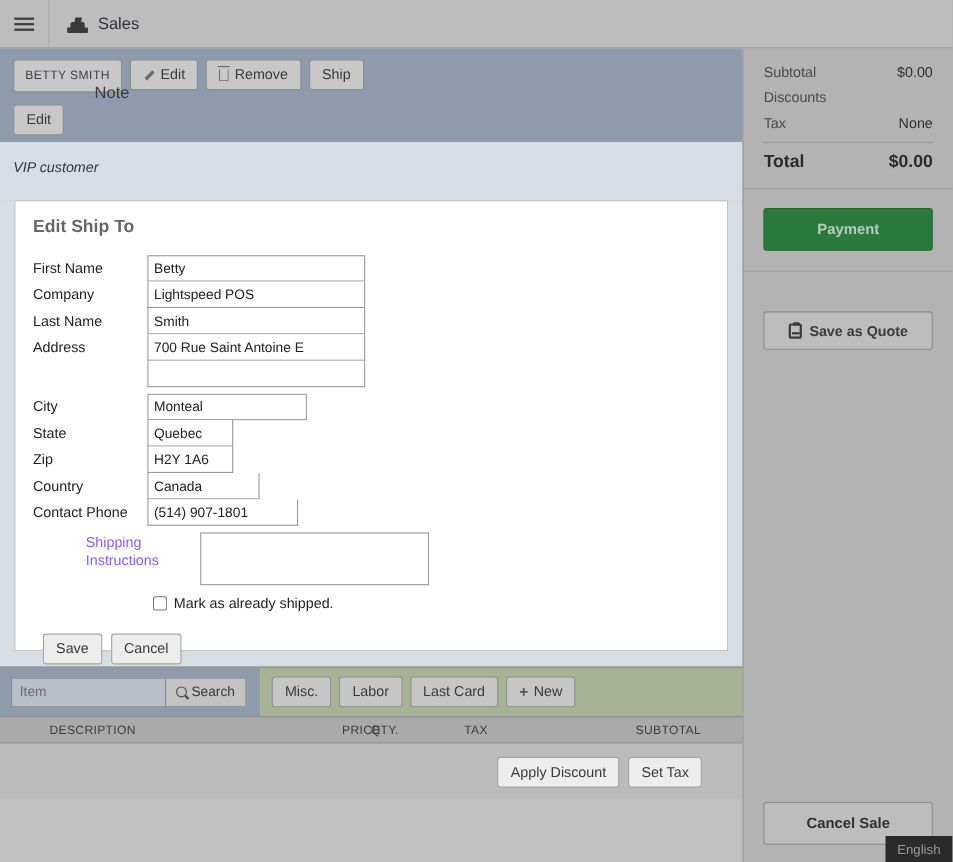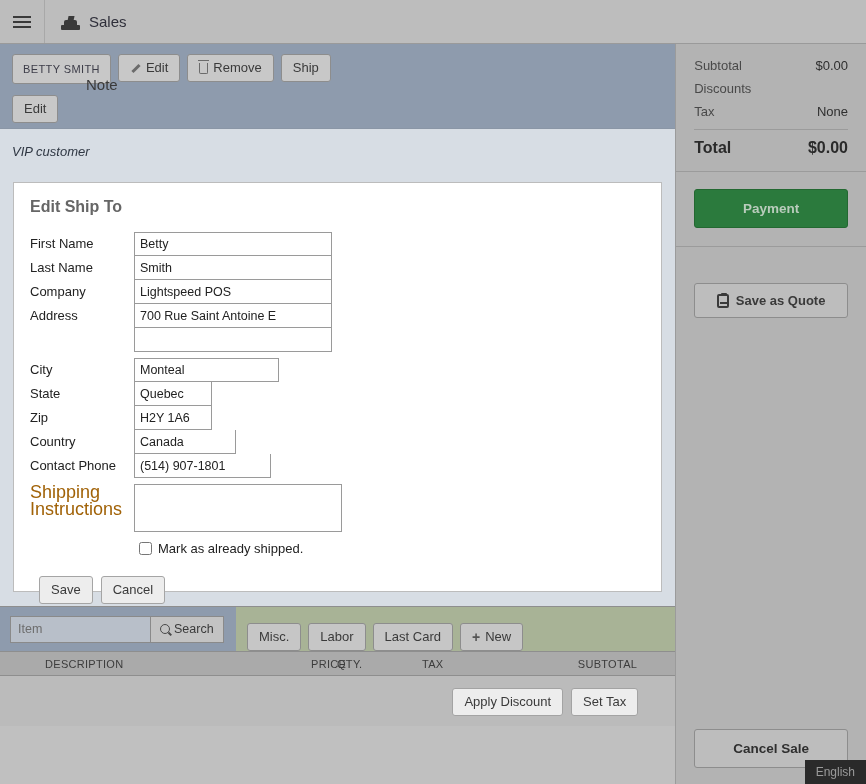--- a/index.html
+++ b/index.html
@@ -202,24 +202,25 @@
   .finput.first { border-top: 1px solid #9a9a9a; }
   .w198 { width: 198px; }
   .w145 { width: 145px; }
   .w78  { width: 78px;  }
   .w102 { width: 102px; }
   .w137 { width: 137px; }
   .gap6 { height: 6px; }
   .ship-row { display: flex; align-items: flex-start; margin-top: 6px; }
   .ship-label {
     width: 104px;
-    font-size: 18px;
-    color: #a16207;
+    font-size: 13px;
+    color: #8b5cf6;
     line-height: 17px;
     flex: none;
+    margin-left: 48px;
   }
   .ship-ta {
     width: 208px;
     height: 48px;
     border: 1px solid #9a9a9a;
     box-sizing: border-box;
     resize: none;
     font-family: "Liberation Sans", sans-serif;
     font-size: 12.5px;
     padding: 4px 5px;
@@ -238,21 +239,21 @@
     display: flex;
     gap: 8px;
     margin: 20px 0 0 9px;
   }
   .modal-btns .btn { background: #ededed; border-color: #a5a5a5; }
 
   
   .item-bar {
     display: flex;
     height: 44px;
-    align-items: flex-end;
+    align-items: center;
     background: #a8b396;
     border-top: 1px solid #8e8e8e;
   }
   .search-zone {
     width: 236px;
     height: 100%;
     box-sizing: border-box;
     background: #8e9bad;
     display: flex;
     align-items: center;
@@ -541,26 +542,26 @@
 
     <div class="modal-zone">
       <div class="modal">
         <h2>Edit Ship To</h2>
 
         <div class="frow">
           <div class="flabel">First Name</div>
           <input class="finput w198 first" value="Betty" style="">
         </div>
         <div class="frow">
+          <div class="flabel">Company</div>
+          <input class="finput w198" value="Lightspeed POS" style="">
+        </div>
+        <div class="frow">
           <div class="flabel">Last Name</div>
           <input class="finput w198" value="Smith" style="">
-        </div>
-        <div class="frow">
-          <div class="flabel">Company</div>
-          <input class="finput w198" value="Lightspeed POS" style="">
         </div>
         <div class="frow">
           <div class="flabel">Address</div>
           <input class="finput w198" value="700 Rue Saint Antoine E" style="">
         </div>
         <div class="frow">
           <div class="flabel"></div>
           <input class="finput w198" value="" style="">
         </div>
 

